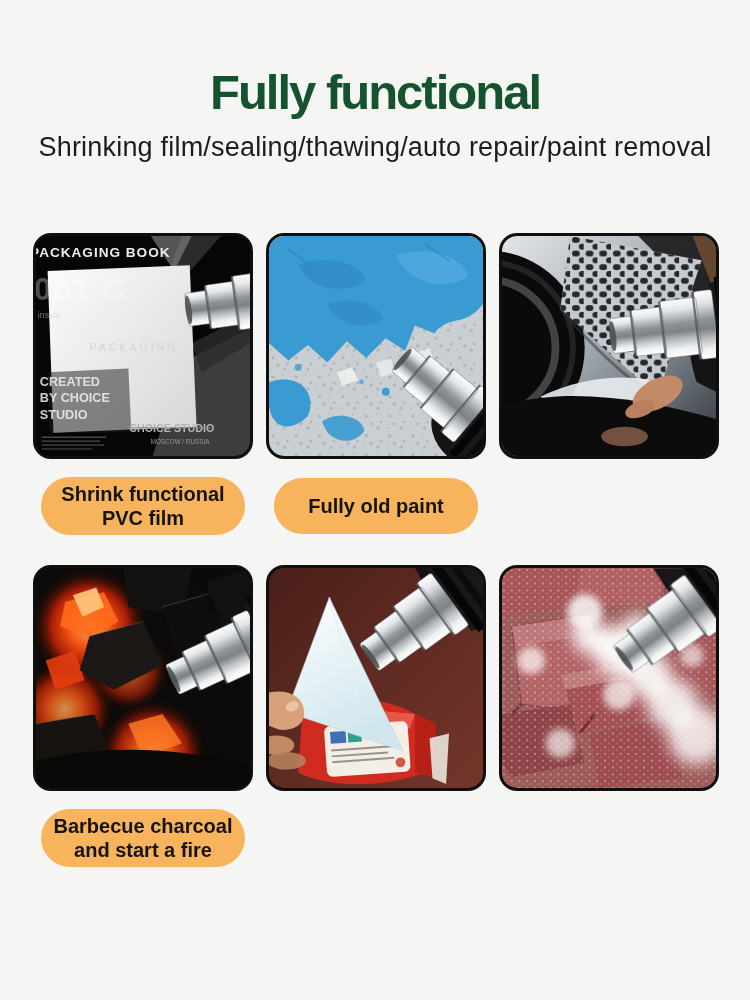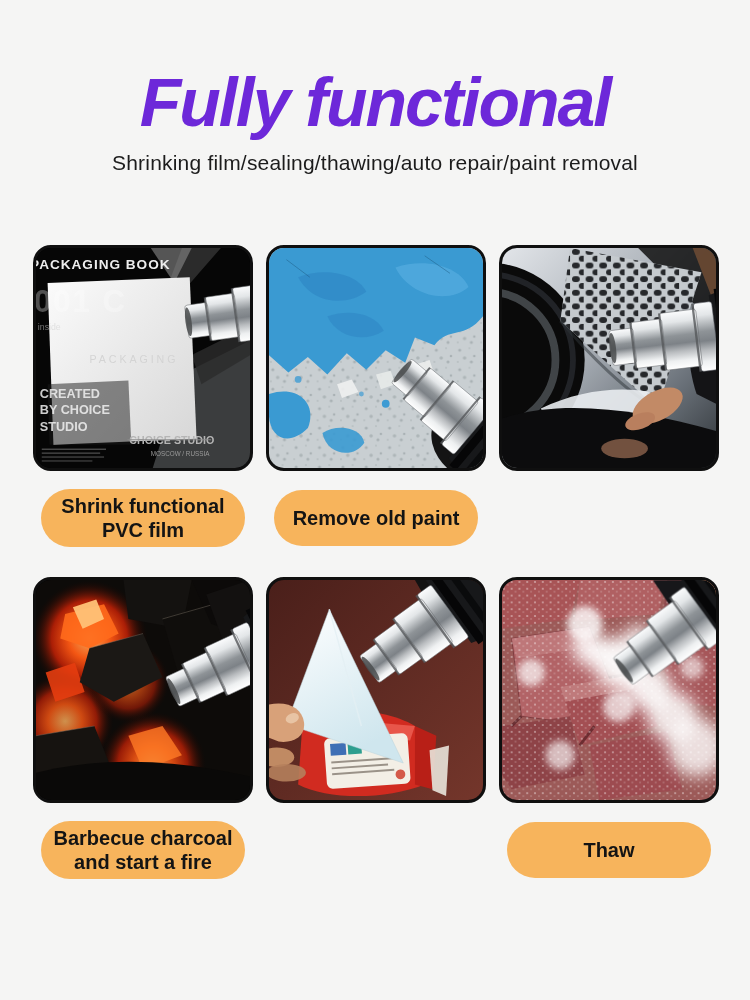--- a/index.html
+++ b/index.html
@@ -4,25 +4,25 @@
 <style>
   html,body{margin:0;padding:0;}
   body{
     width:750px;height:1000px;
     background:#f5f5f4;
     font-family:"Liberation Sans",sans-serif;
     overflow:hidden;
   }
   .header{padding-top:68px;text-align:center;}
   .title{
-    font-size:68px;font-weight:bold;letter-spacing:-2px;
-    color:#6d28d9;line-height:1.0;font-style:italic;
+    font-size:49px;font-weight:bold;letter-spacing:-2px;
+    color:#14532d;line-height:1.0;
   }
   .subtitle{
-    margin-top:15px;font-size:21px;color:#1c1c1c;letter-spacing:.2px;
+    margin-top:15px;font-size:27px;color:#1c1c1c;letter-spacing:.2px;
   }
   .grid{
     width:686px;margin:70px 0 0 33px;
     display:grid;grid-template-columns:repeat(3,1fr);
     column-gap:13px;row-gap:28px;
   }
   .photo{
     width:100%;aspect-ratio:220/226;
     border:3px solid #0f0f0f;border-radius:18px;
     overflow:hidden;box-sizing:border-box;background:#000;
@@ -173,21 +173,21 @@
         <circle cx="95" cy="150" r="2.5" fill="#3e9bd3" opacity="0.7"></circle>
         <polygon points="70,140 85,135 92,148 75,154" fill="#eef0ef" opacity="0.9"></polygon>
         <polygon points="110,130 125,126 130,140 115,145" fill="#e7eae9" opacity="0.9"></polygon>
         <polygon points="150,120 165,115 170,130 153,134" fill="#eef0ef" opacity="0.85"></polygon>
         <path d="M18,12 L42,30 M160,8 L186,26" stroke="#1f5e86" stroke-width="1" opacity="0.5"></path>
         <ellipse cx="208" cy="200" rx="44" ry="36" fill="#141414" transform="rotate(38 208 200)"></ellipse>
         <use href="#nozzle" transform="translate(136,126) rotate(40) scale(0.85)"></use>
       </svg>
     </div>
     <div class="label-band">
-      <div class="pill">Remove old paint</div>
+      <div class="pill">Fully old paint</div>
     </div>
   </div>
 
   <div class="cell">
     <div class="photo">
       <svg viewBox="0 0 220 226" preserveAspectRatio="xMidYMid slice">
         <rect width="220" height="226" fill="url(#carbody)"></rect>
         <path d="M140,0 L220,0 L220,80 Z" fill="#101010" opacity="0.85"></path>
         <path d="M196,0 L220,0 L220,62 Z" fill="#6b4a33" opacity="0.9"></path>
         <circle cx="-15" cy="115" r="100" fill="#0a0a0a"></circle>
@@ -293,18 +293,15 @@
           <circle cx="120" cy="85" r="26" fill="#ffffff" opacity="0.95"></circle>
           <circle cx="90" cy="70" r="18" fill="#ffffff" opacity="0.9"></circle>
           <circle cx="150" cy="110" r="24" fill="#ffffff" opacity="0.9"></circle>
           <circle cx="175" cy="140" r="26" fill="#ffffff" opacity="0.85"></circle>
           <circle cx="200" cy="172" r="30" fill="#ffffff" opacity="0.8"></circle>
         </g>
         <polygon points="155,0 220,0 220,50 175,30" fill="#17171a"></polygon>
         <use href="#nozzle" transform="translate(124,94) rotate(-36) scale(0.9)"></use>
       </svg>
     </div>
-    <div class="label-band">
-      <div class="pill">Thaw</div>
-    </div>
   </div>
 
 </div>
 
 </body></html>

